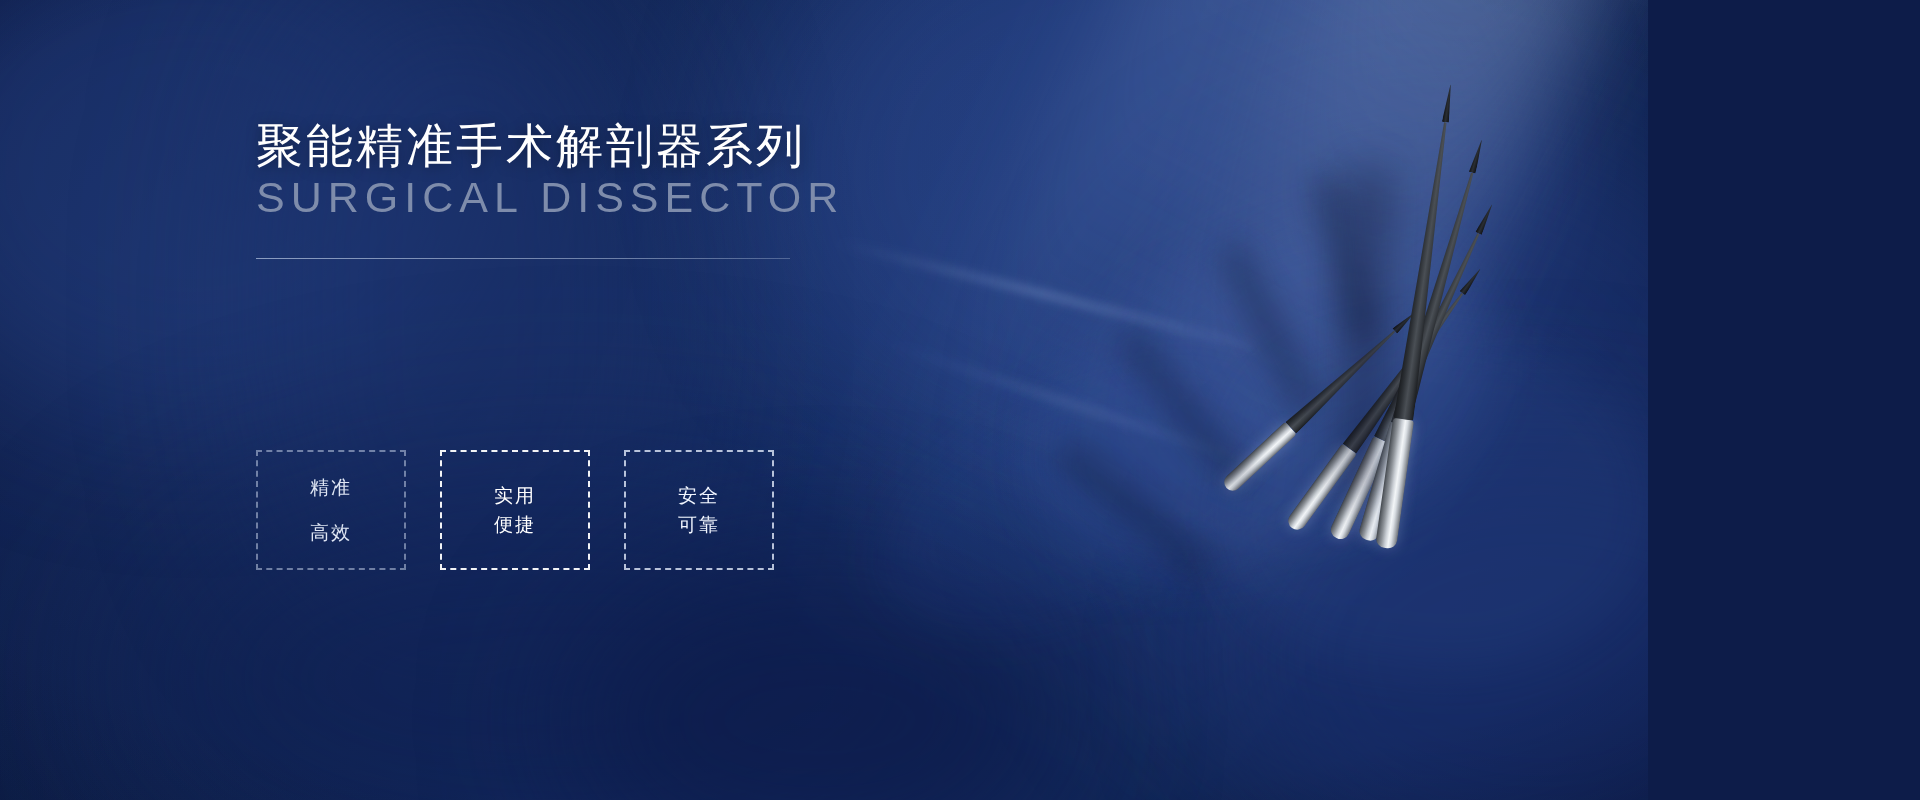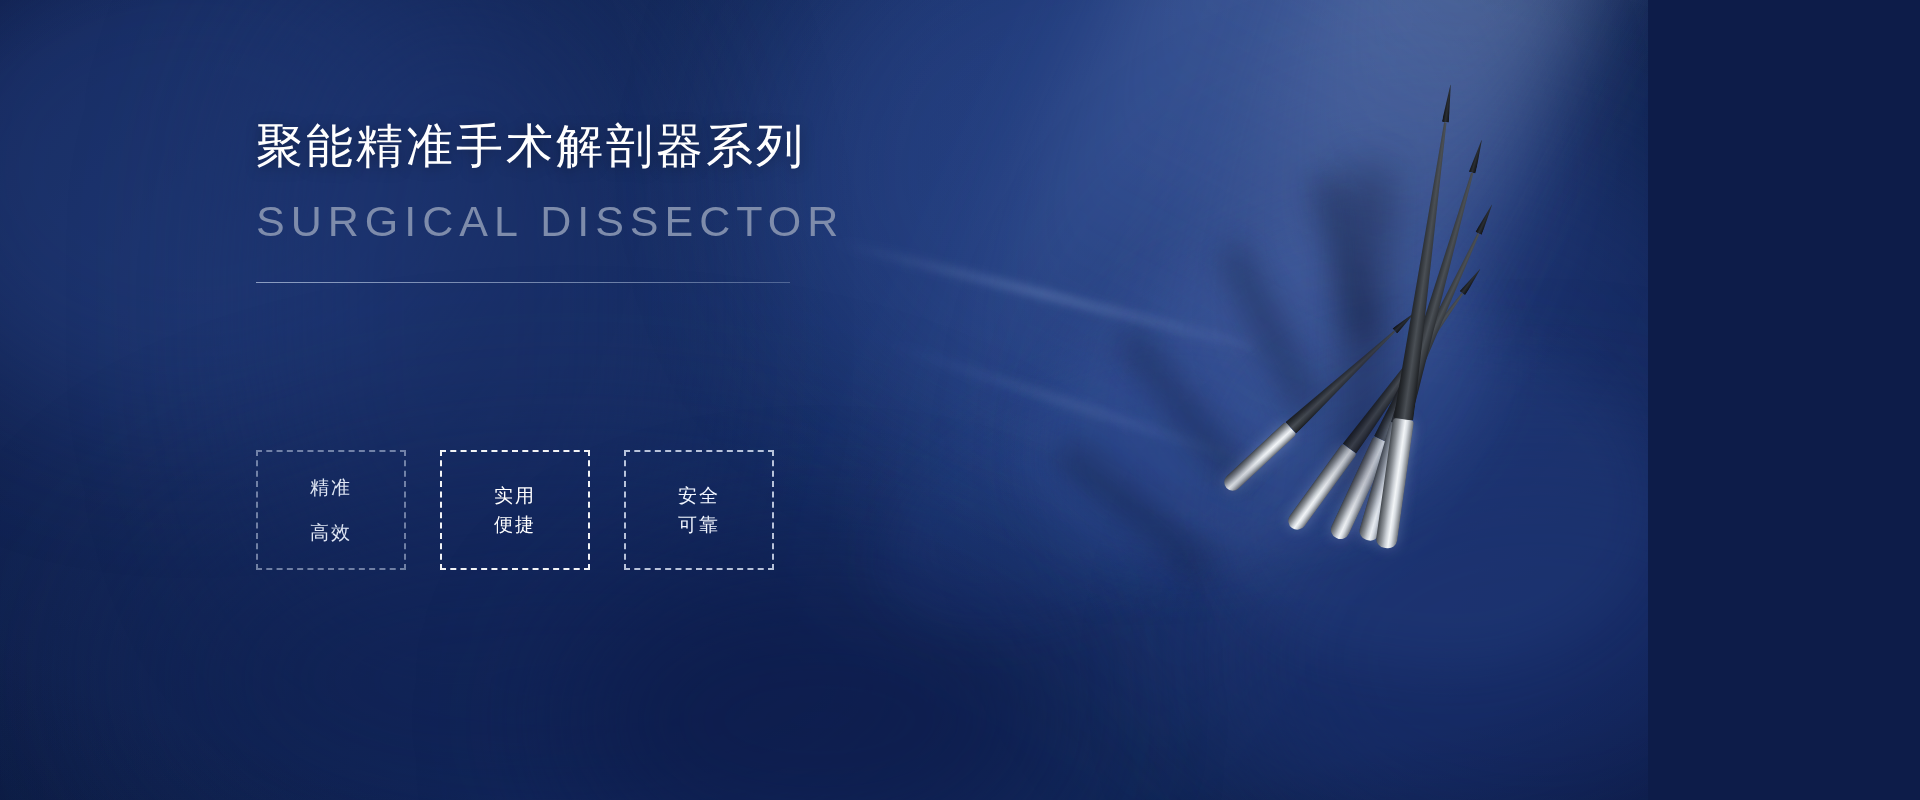--- a/index.html
+++ b/index.html
@@ -88,21 +88,21 @@
   .title-cn{
     font-size:47px;
     line-height:1.2;
     letter-spacing:3px;
     color:#ffffff;
     font-weight:400;
     white-space:nowrap;
     text-shadow:0 2px 14px rgba(0,0,0,.35);
   }
   .title-en{
-    margin-top:24px;
+    margin-top:0;
     font-size:43px;
     line-height:1.1;
     letter-spacing:6px;
     color:#7e8cab;
     font-weight:300;
     white-space:nowrap;
   }
   .divider{
     margin-top:36px;
     width:534px; height:1px;

